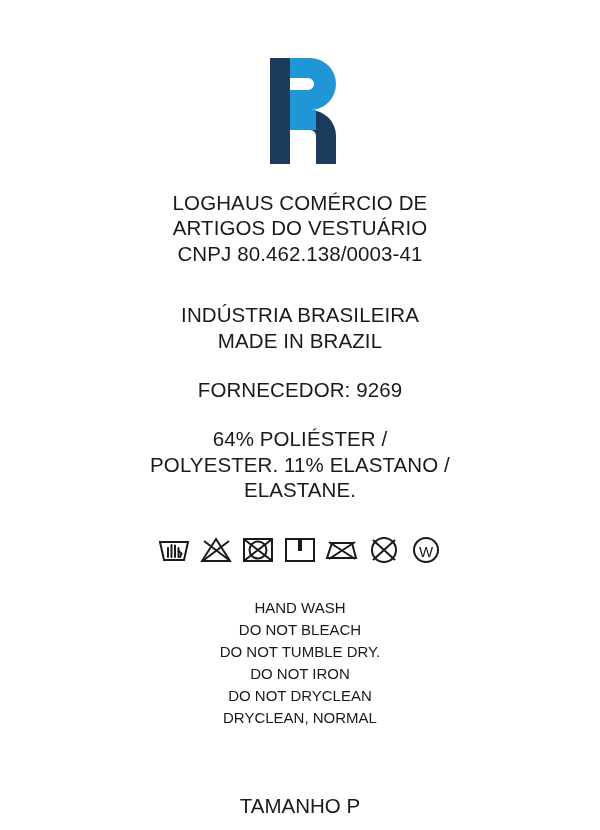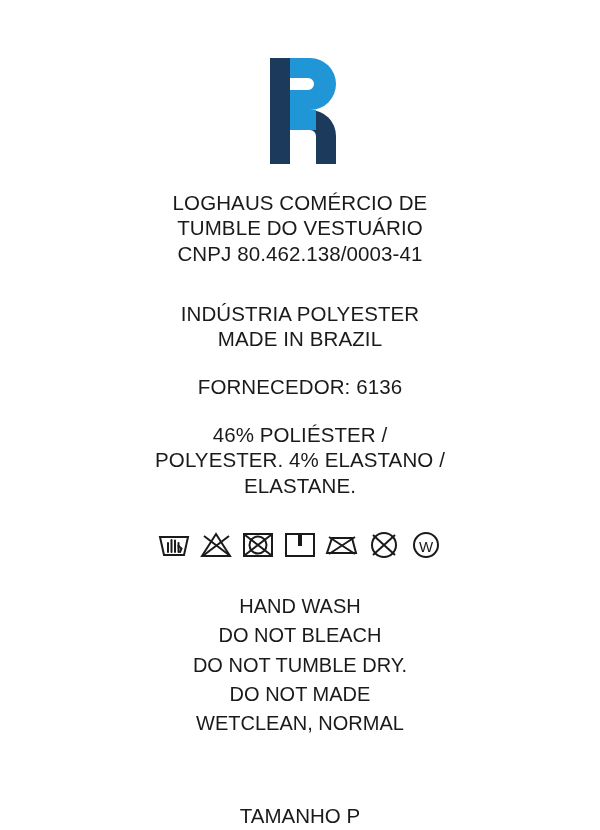--- a/index.html
+++ b/index.html
@@ -43,21 +43,21 @@
     flex-direction: row;
     align-items: center;
     justify-content: center;
     gap: 2px;
     margin-top: 26px;
     margin-bottom: 28px;
   }
   .symbols svg { display: block; }
   .care-lines {
     text-align: center;
-    font-size: 20px;
+    font-size: 15px;
     line-height: 1.47;
   }
   .size-block {
     text-align: center;
     font-size: 20.5px;
     line-height: 1.42;
     margin-top: 62px;
   }
   .ln { display: block; }
 </style>
@@ -71,42 +71,42 @@
       <path d="M6 0 H26 V62 H6 Z" fill="#1b3a5c"></path>
       <path d="M6 62 H26 V106 H6 Z" fill="#1b3a5c"></path>
       <path d="M26 0 H46 A26 26 0 0 1 46 52 H26 V32 H44 A6 6 0 0 0 44 20 H26 Z" fill="#2196d6"></path>
       <path d="M26 52 H46 A26 26 0 0 1 72 78 V106 H52 V78 A6 6 0 0 0 46 72 H26 Z" fill="#1b3a5c"></path>
       <path d="M26 52 H52 V72 H26 Z" fill="#2196d6"></path>
     </svg>
   </div>
 
   <div class="block company">
     <span class="ln">LOGHAUS COMÉRCIO DE</span>
-    <span class="ln">TUMBLE DO VESTUÁRIO</span>
+    <span class="ln">ARTIGOS DO VESTUÁRIO</span>
     <span class="ln">CNPJ 80.462.138/0003-41</span>
   </div>
 
   <div class="gap-md"></div>
 
   <div class="block">
-    <span class="ln">INDÚSTRIA POLYESTER</span>
+    <span class="ln">INDÚSTRIA BRASILEIRA</span>
     <span class="ln">MADE IN BRAZIL</span>
   </div>
 
   <div class="gap-md"></div>
 
   <div class="block">
-    <span class="ln">FORNECEDOR: 6136</span>
+    <span class="ln">FORNECEDOR: 9269</span>
   </div>
 
   <div class="gap-md"></div>
 
   <div class="block">
-    <span class="ln">46% POLIÉSTER /</span>
-    <span class="ln">POLYESTER. 4% ELASTANO /</span>
+    <span class="ln">64% POLIÉSTER /</span>
+    <span class="ln">POLYESTER. 11% ELASTANO /</span>
     <span class="ln">ELASTANE.</span>
   </div>
 
   <div class="symbols">
 
     <span>
       <svg width="40" height="40" viewBox="0 0 40 40" xmlns="http://www.w3.org/2000/svg">
         <path d="M6 13 L34 13 L30 31 L10 31 Z" fill="none" stroke="#1a1a1a" stroke-width="2"></path>
         <path d="M14 28 L14 19 M17.5 28 L17.5 16 M21 28 L21 16.5 M24.5 28 L24.5 19" stroke="#1a1a1a" stroke-width="2" fill="none" stroke-linecap="round"></path>
         <path d="M24.5 22 L27.5 24.5 L26 28" stroke="#1a1a1a" stroke-width="2" fill="none" stroke-linecap="round"></path>
@@ -155,22 +155,23 @@
         <text x="20" y="27.5" font-family="Liberation Sans, sans-serif" font-size="15" text-anchor="middle" fill="#1a1a1a">W</text>
       </svg>
     </span>
 
   </div>
 
   <div class="care-lines">
     <span class="ln">HAND WASH</span>
     <span class="ln">DO NOT BLEACH</span>
     <span class="ln">DO NOT TUMBLE DRY.</span>
-    <span class="ln">DO NOT MADE</span>
-    <span class="ln">WETCLEAN, NORMAL</span>
+    <span class="ln">DO NOT IRON</span>
+    <span class="ln">DO NOT DRYCLEAN</span>
+    <span class="ln">DRYCLEAN, NORMAL</span>
   </div>
 
   <div class="size-block">
     <span class="ln">TAMANHO P</span>
 
   </div>
 
 </div>
 
 </body></html>

